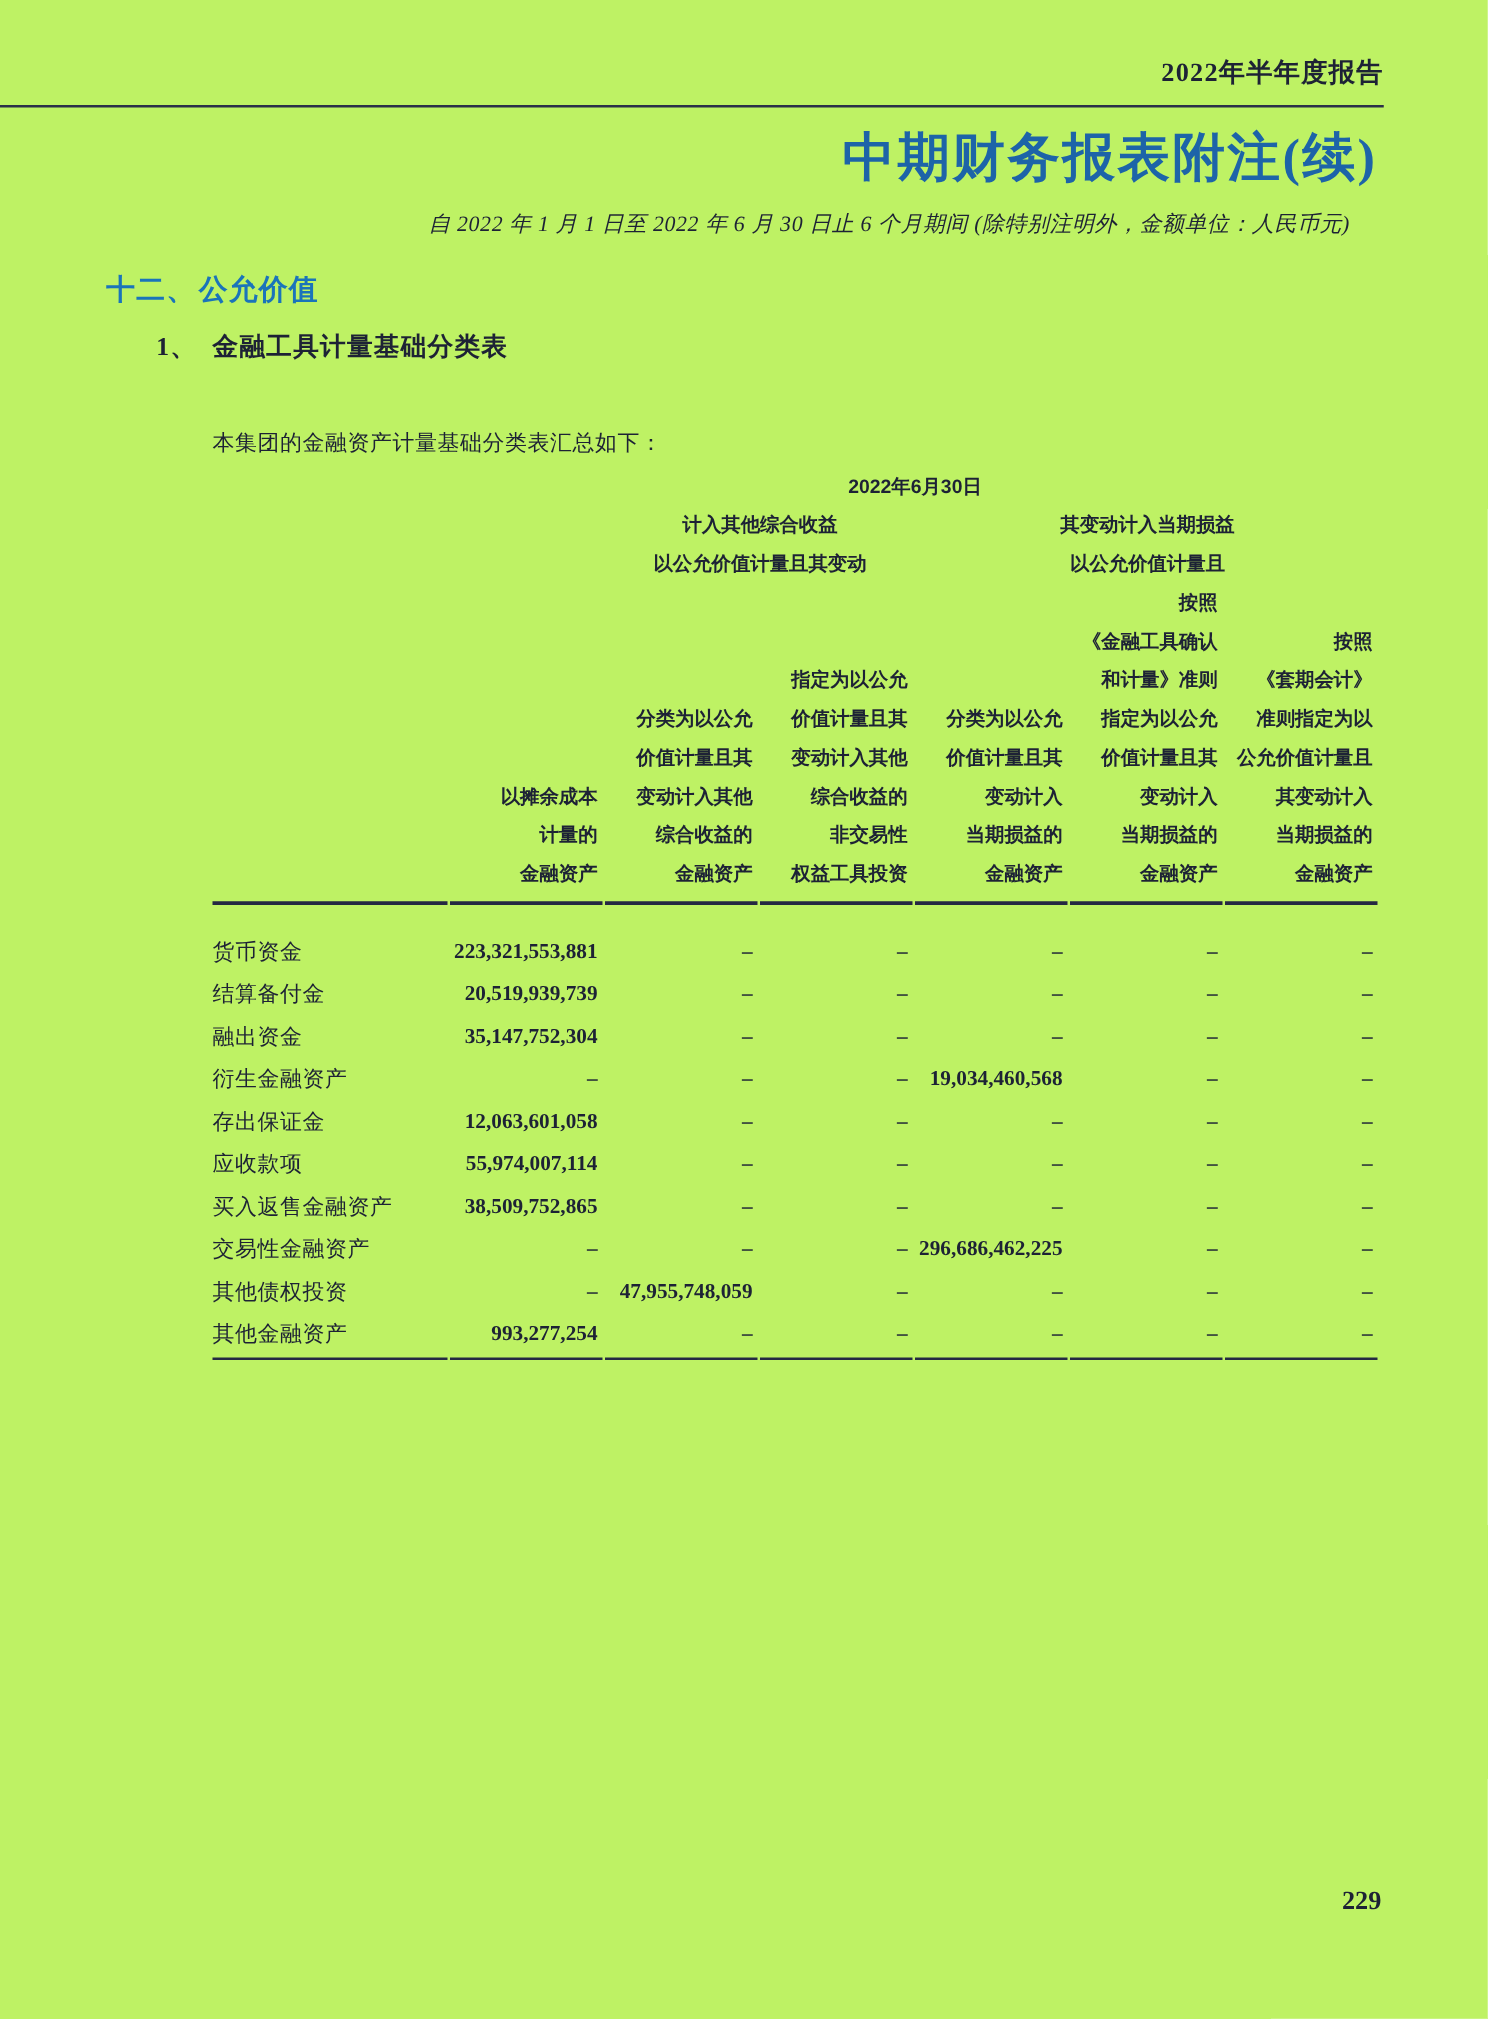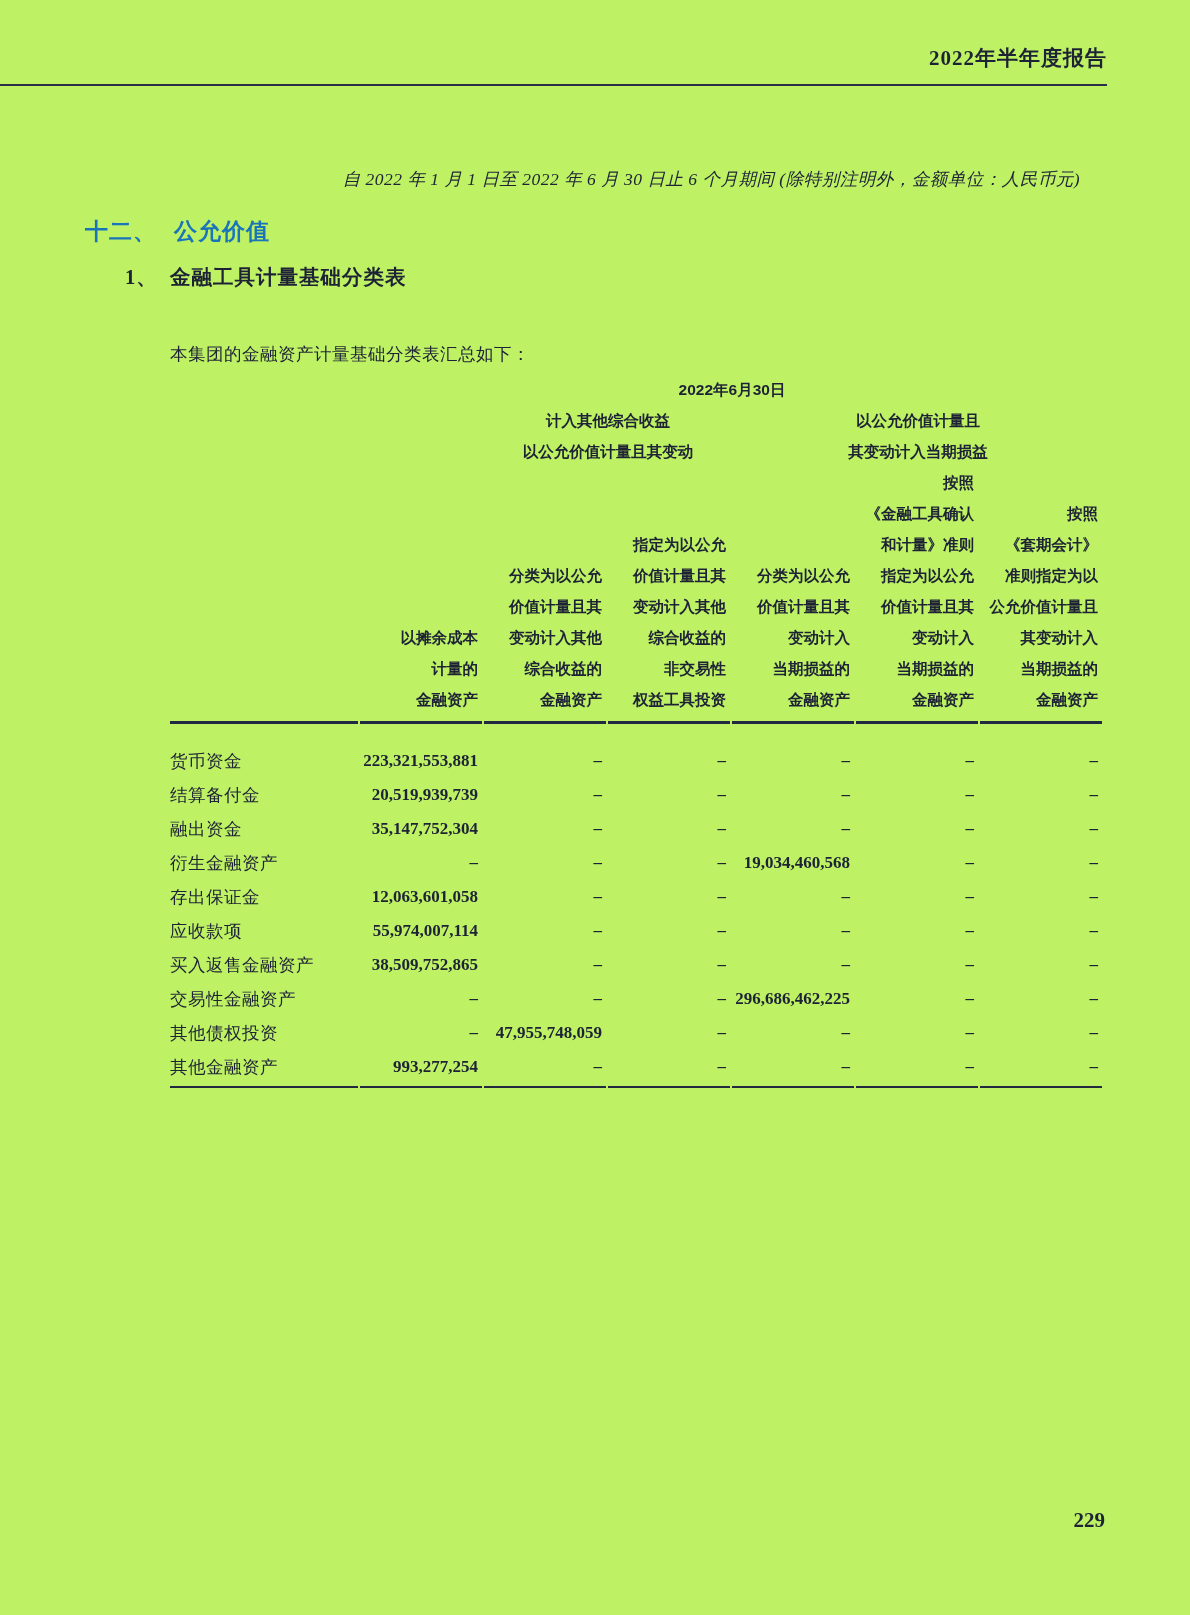--- a/index.html
+++ b/index.html
@@ -25,21 +25,21 @@
     color:#1d64a8;
   }
   .doc-subtitle{
     position:absolute;top:167px;right:110px;
     font-size:17.5px;font-style:italic;letter-spacing:0.5px;
   }
   .section-heading{
     position:absolute;left:85px;top:216px;
     font-size:23px;font-weight:bold;color:#1a74ba;letter-spacing:1px;
   }
-  .section-heading .sec-num{margin-right:17px;}
+  .section-heading .sec-num{margin-right:2px;}
   .subsection-heading{
     position:absolute;left:125px;top:263px;
     font-size:20.5px;font-weight:bold;letter-spacing:1px;
   }
   .subsection-heading .sub-num{display:inline-block;width:45px;}
   .intro-text{
     position:absolute;left:170px;top:306px;
     font-size:17.5px;letter-spacing:0.5px;margin-top:36px;
   }
   
@@ -79,20 +79,21 @@
   }
 </style>
 </head>
 <body>
 
 <div class="page">
 
   <div class="report-header">2022年半年度报告</div>
   <div class="header-rule"></div>
 
+  <h1 class="doc-title">中期财务报表附注(续)</h1>
   <div class="doc-subtitle">自 2022 年 1 月 1 日至 2022 年 6 月 30 日止 6 个月期间 (除特别注明外，金额单位：人民币元)</div>
 
   <div class="section-heading">
     <span class="sec-num">十二、</span><span>公允价值</span>
   </div>
 
   <div class="subsection-heading">
     <span class="sub-num">1、</span><span>金融工具计量基础分类表</span>
   </div>
 
@@ -103,22 +104,22 @@
     <div class="grid7 head-font">
       <div class="h-date">2022年6月30日</div>
     </div>
 
     <div class="grid7 head-font">
       <div class="h-group-a" id="group-a">
           <div>计入其他综合收益</div>
           <div>以公允价值计量且其变动</div>
         </div>
       <div class="h-group-b" id="group-b">
+          <div>其变动计入当期损益</div>
           <div>以公允价值计量且</div>
-          <div>其变动计入当期损益</div>
         </div>
     </div>
 
     <div class="grid7 head-font" id="col-heads">
         <div></div>
         <div class="col-head">
           <div>以摊余成本</div>
           <div>计量的</div>
           <div>金融资产</div>
         </div>

